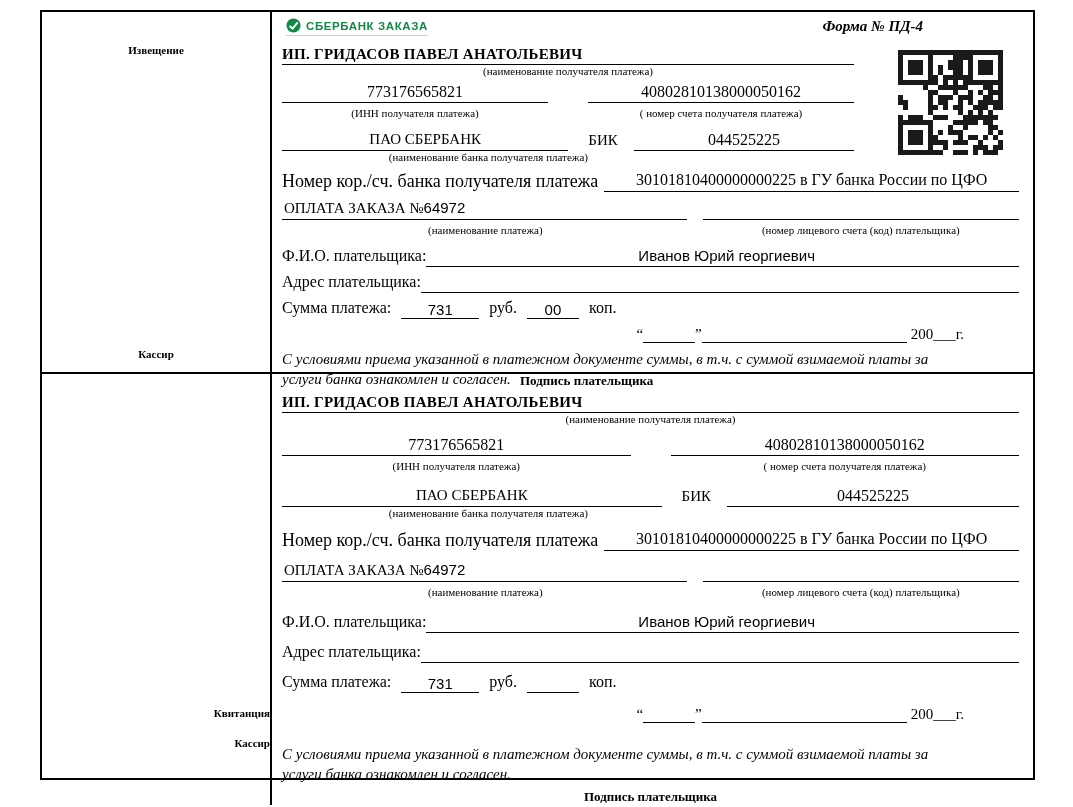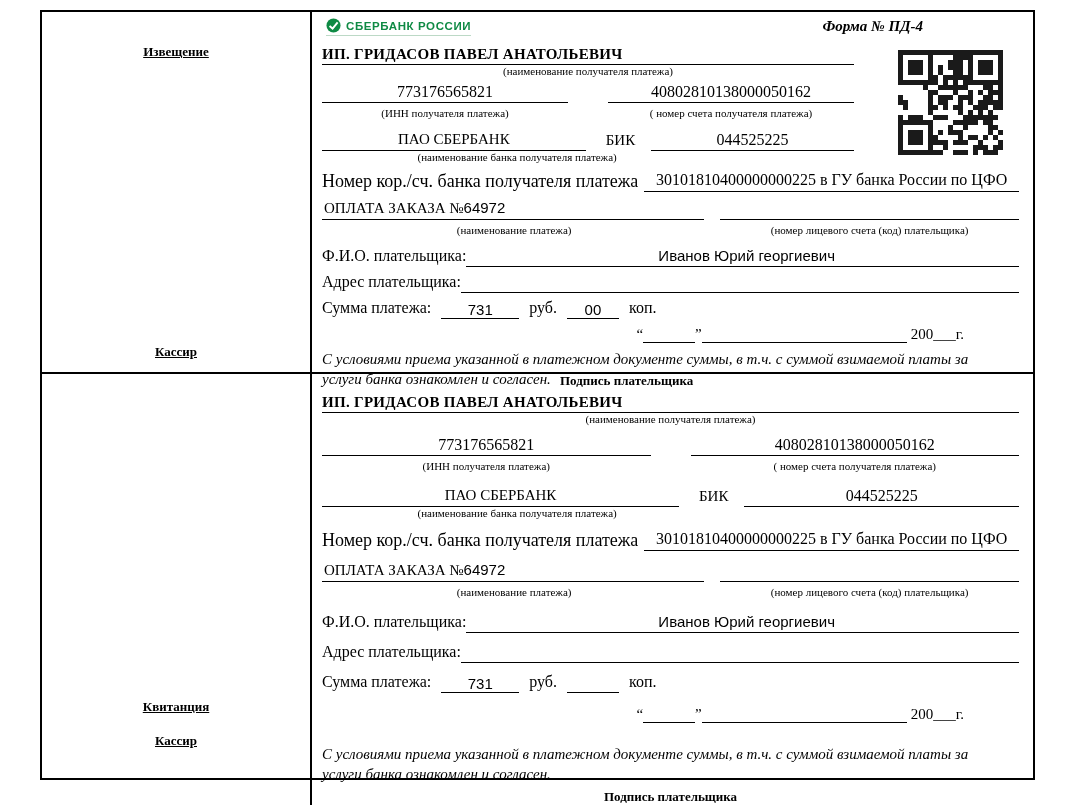--- a/index.html
+++ b/index.html
@@ -11,25 +11,25 @@
   }
   .outer {
     position:absolute; left:40px; top:10px; width:995px; height:770px;
     border:2px solid #000; display:flex; flex-direction:column; background:#fff;
   }
   .part { display:flex; }
   .part-top { height:362px; border-bottom:2px solid #000; }
   .part-bottom { flex:1; }
 
   .stub {
-    width:270px; border-right:2px solid #000; display:flex; flex-direction:column;
-    align-items:center; font-weight:bold; font-size:13px;text-decoration:underline;
+    width:230px; border-right:2px solid #000; display:flex; flex-direction:column;
+    align-items:center; font-weight:bold; font-size:11px;
   }
   .part-top .stub { justify-content:space-between; padding:32px 0 12px; }
-  .part-bottom .stub { justify-content:flex-end; padding-bottom:56px; gap:18px; }
+  .part-bottom .stub { justify-content:flex-end; padding-bottom:56px; gap:18px;align-items:flex-end; }
 
   .content { flex:1; position:relative; padding:6px 14px 0 10px; font-size:15px; }
 
   .head-row { display:flex; justify-content:space-between; align-items:flex-start; height:24px; }
   .logo { display:flex; align-items:center; gap:5px; margin-left:4px; padding-bottom:2px; border-bottom:1px solid #bcd9c6; }
   .logo-text { color:#0f8a44; font-weight:bold; font-size:11.5px; letter-spacing:.6px;
                font-family:"Liberation Sans",sans-serif; }
   .form-no { font-weight:bold; font-style:italic; font-size:15px; margin-right:96px; white-space:nowrap; }
 
   .qr { position:absolute; top:38px; right:30px; width:105px; height:105px; }
@@ -102,21 +102,21 @@
       <div>Кассир</div>
     </div>
     <div class="content">
 
       <div class="head-row">
         <div class="logo">
           <svg width="15" height="15" viewBox="0 0 16 16">
             <circle cx="8" cy="8" r="7.5" fill="#0f8a44"></circle>
             <path d="M3.8 8.6 L7 11.2 L12.4 4.6" stroke="#fff" stroke-width="2.1" fill="none"></path>
           </svg>
-          <span class="logo-text">СБЕРБАНК РОССИИ</span>
+          <span class="logo-text">СБЕРБАНК ЗАКАЗА</span>
         </div>
         <div class="form-no">Форма № ПД-4</div>
       </div>
 
       <div class="qr">
         <svg class="qr-svg" width="105" height="105">
             <rect x="0" y="0" width="5" height="5" fill="#1a1a1a"></rect>
             <rect x="5" y="0" width="5" height="5" fill="#1a1a1a"></rect>
             <rect x="10" y="0" width="5" height="5" fill="#1a1a1a"></rect>
             <rect x="15" y="0" width="5" height="5" fill="#1a1a1a"></rect>

